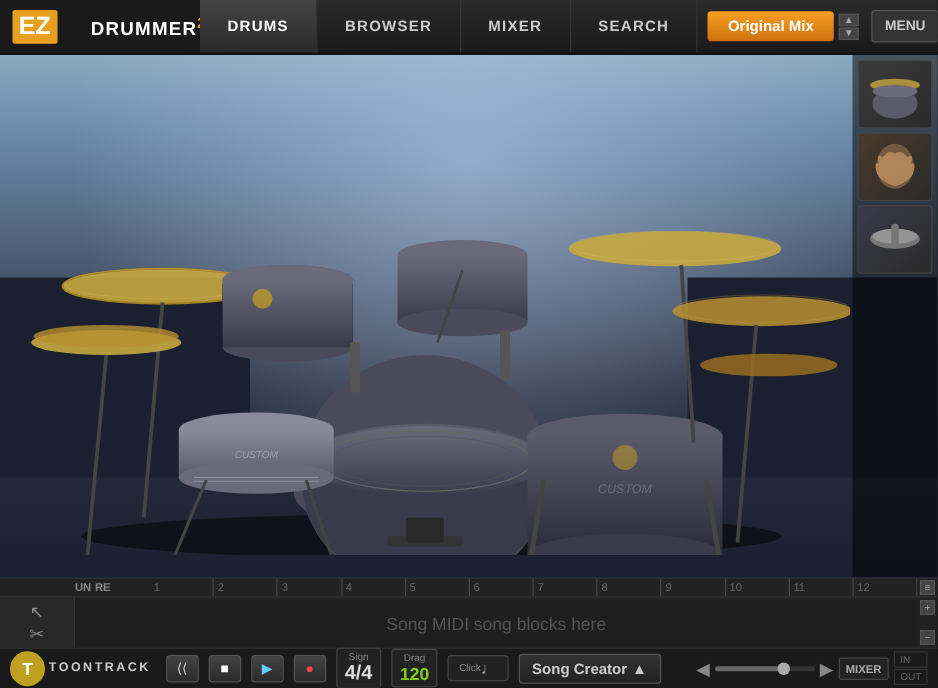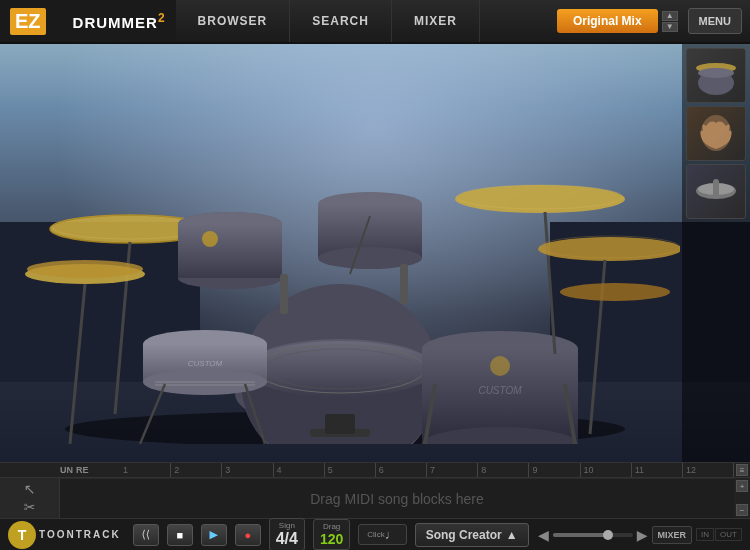--- a/index.html
+++ b/index.html
@@ -444,21 +444,21 @@
       border: 1px solid #444;
       color: #aaa;
       font-size: 9px;
       font-weight: bold;
       padding: 3px 5px;
       border-radius: 2px;
       cursor: pointer;
     }
     #in-out-btns {
       display: flex;
-      flex-direction: row;
+      flex-direction: column;
       gap: 1px;
     }
     .in-out-btn {
       background: #1a1a1a;
       border: 1px solid #333;
       color: #666;
       font-size: 8px;
       padding: 1px 4px;
       cursor: pointer;
     }
@@ -468,23 +468,24 @@
 
 <div id="top-bar">
   <div id="logo">
     <span id="logo-ez">EZ</span>
     <span id="logo-drummer">
       <span>DRUMMER</span><sup style="font-size:12px;color:#e8a020;vertical-align:super;">2</sup>
     </span>
   </div>
 
   <div id="nav-tabs">
+    <div class="nav-tab active">DRUMS</div>
     <div class="nav-tab">BROWSER</div>
+    <div class="nav-tab">MIXER</div>
     <div class="nav-tab">SEARCH</div>
-    <div class="nav-tab">MIXER</div>
   </div>
 
   <div id="preset-area">
     <button id="preset-btn">Original Mix</button>
     <div id="preset-arrows">
       <div class="preset-arrow">▲</div>
       <div class="preset-arrow">▼</div>
     </div>
     <button id="menu-btn">MENU</button>
   </div>
@@ -633,21 +634,21 @@
       <div class="scroll-btn">≡</div>
     </div>
   </div>
 
   <div id="song-track-area">
     <div id="track-controls">
       <div class="track-icon">↖</div>
       <div class="track-icon">✂</div>
     </div>
     <div id="song-track">
-      <span id="drag-midi-text">Drag MIDI song blocks here</span>
+      <span id="drag-midi-text">Song MIDI song blocks here</span>
     </div>
     <div id="scrollbar-right">
       <div class="scroll-btn">+</div>
       <div class="scroll-btn">−</div>
     </div>
   </div>
 
   <div id="transport-bar">
     <div id="toontrack-logo">
       <div id="tt-icon">T</div>

